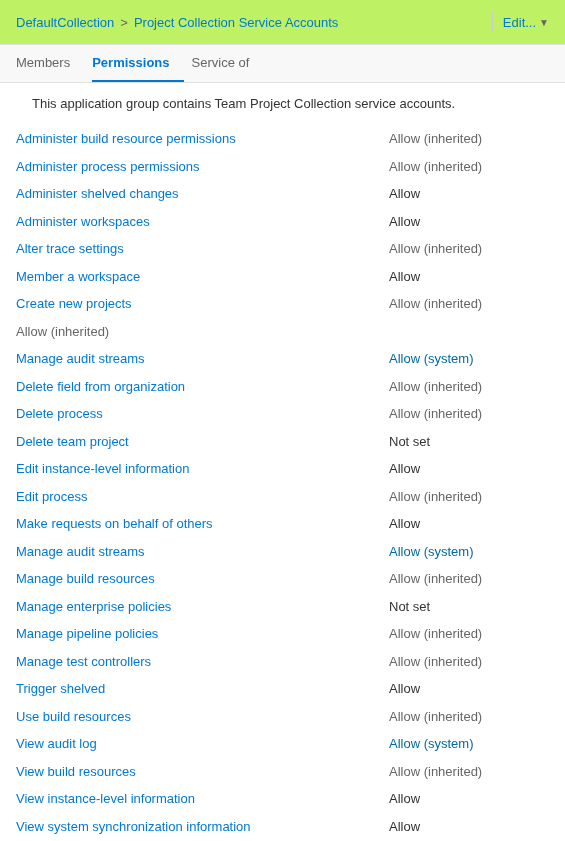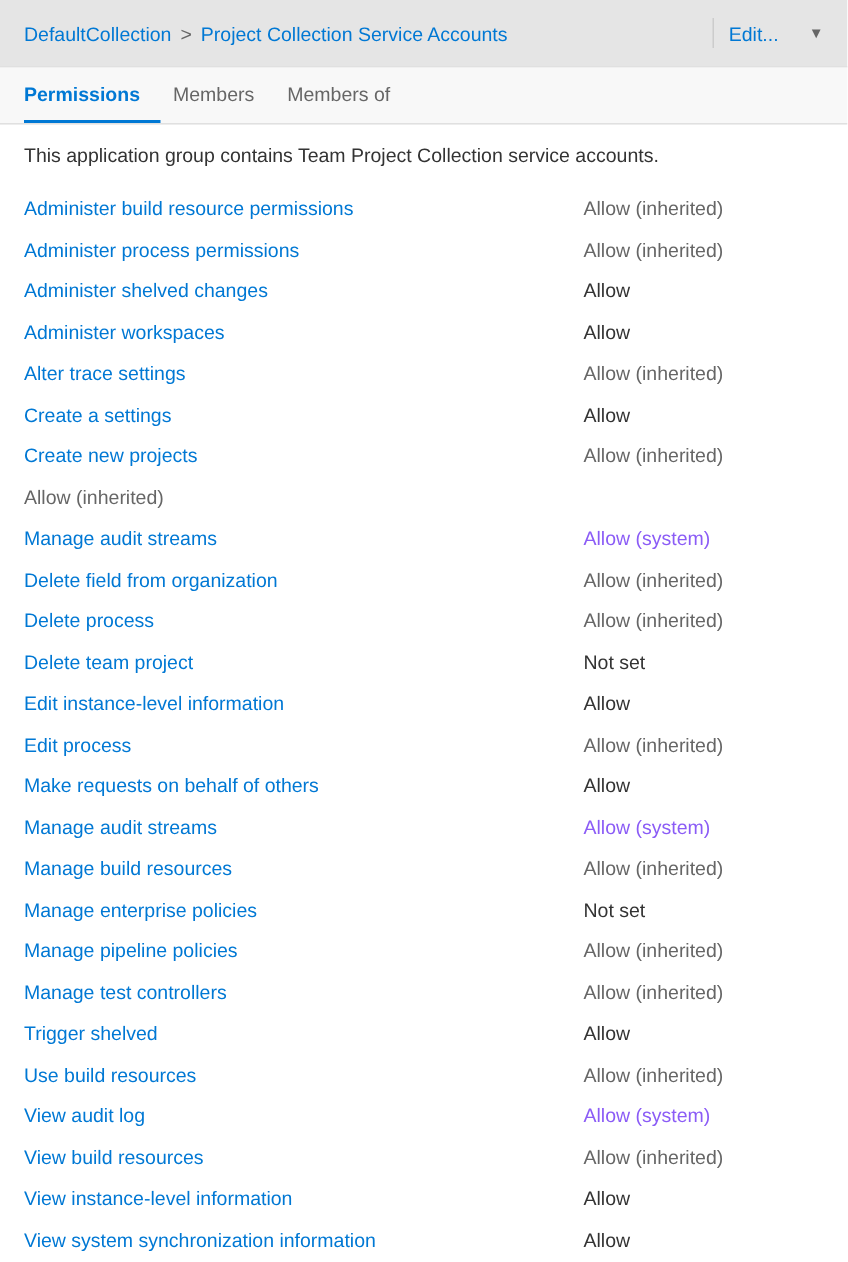--- a/index.html
+++ b/index.html
@@ -10,21 +10,21 @@
       color: #333;
       width: 565px;
       min-height: 841px;
     }
 
     .header {
       display: flex;
       align-items: center;
       padding: 12px 16px;
       border-bottom: 1px solid #e0e0e0;
-      background: #e5e5e5;
+      background: #bef264;
     }
 
     .breadcrumb {
       display: flex;
       align-items: center;
       font-size: 13px;
       color: #333;
       flex: 1;
     }
 
@@ -49,21 +49,21 @@
       background: #ccc;
       margin: 0 10px;
     }
 
     .edit-button {
       display: flex;
       align-items: center;
       color: #0078d4;
       cursor: pointer;
       font-size: 13px;
-      gap: 20px;
+      gap: 3px;
     }
 
     .dropdown-arrow {
       font-size: 10px;
       color: #666;
     }
 
     .tabs {
       display: flex;
       padding: 0 16px;
@@ -88,20 +88,21 @@
 
     .content {
       padding: 12px 16px;
     }
 
     .description {
       font-size: 13px;
       color: #333;
       margin-bottom: 12px;
       line-height: 1.4;
+      margin-left: 16px;
     }
 
     .description strong {
       font-weight: normal;
     }
 
     .permissions-table {
       width: 100%;
     }
 
@@ -123,21 +124,21 @@
       min-width: 160px;
       font-size: 13px;
       color: #333;
     }
 
     .permission-value.inherited {
       color: #666;
     }
 
     .permission-value.system {
-      color: #8b5cf6;
+      color: #0369a1;
     }
 
     .permission-value.not-set {
       color: #333;
     }
   </style>
 </head>
 <body>
 
 <div class="header">
@@ -147,23 +148,23 @@
     <span class="breadcrumb-current">Project Collection Service Accounts</span>
   </div>
   <div class="header-divider"></div>
   <div class="edit-button">
     <span>Edit...</span>
     <span class="dropdown-arrow">▼</span>
   </div>
 </div>
 
 <div class="tabs">
-<div class="tab active">Permissions</div>
-    <div class="tab">Members</div>
-    <div class="tab">Members of</div>
+<div class="tab">Members</div>
+    <div class="tab active">Permissions</div>
+    <div class="tab">Service of</div>
   </div>
 
 <div class="content">
   <div class="description"><span>This application group contains </span><strong>Team Project Collection service accounts</strong><span>.</span></div>
 
   <div class="permissions-table">
   <div class="permission-row">
         <span class="permission-name">Administer build resource permissions</span>
         <span class="permission-value inherited">Allow (inherited)</span>
       </div>
@@ -177,21 +178,21 @@
       </div>
       <div class="permission-row">
         <span class="permission-name">Administer workspaces</span>
         <span class="permission-value">Allow</span>
       </div>
       <div class="permission-row">
         <span class="permission-name">Alter trace settings</span>
         <span class="permission-value inherited">Allow (inherited)</span>
       </div>
       <div class="permission-row">
-        <span class="permission-name">Create a settings</span>
+        <span class="permission-name">Member a workspace</span>
         <span class="permission-value">Allow</span>
       </div>
       <div class="permission-row">
         <span class="permission-name">Create new projects</span>
         <span class="permission-value inherited">Allow (inherited)</span>
       </div>
       <div class="permission-row">
         <span class="permission-value inherited">Allow (inherited)</span>
       </div>
       <div class="permission-row">

